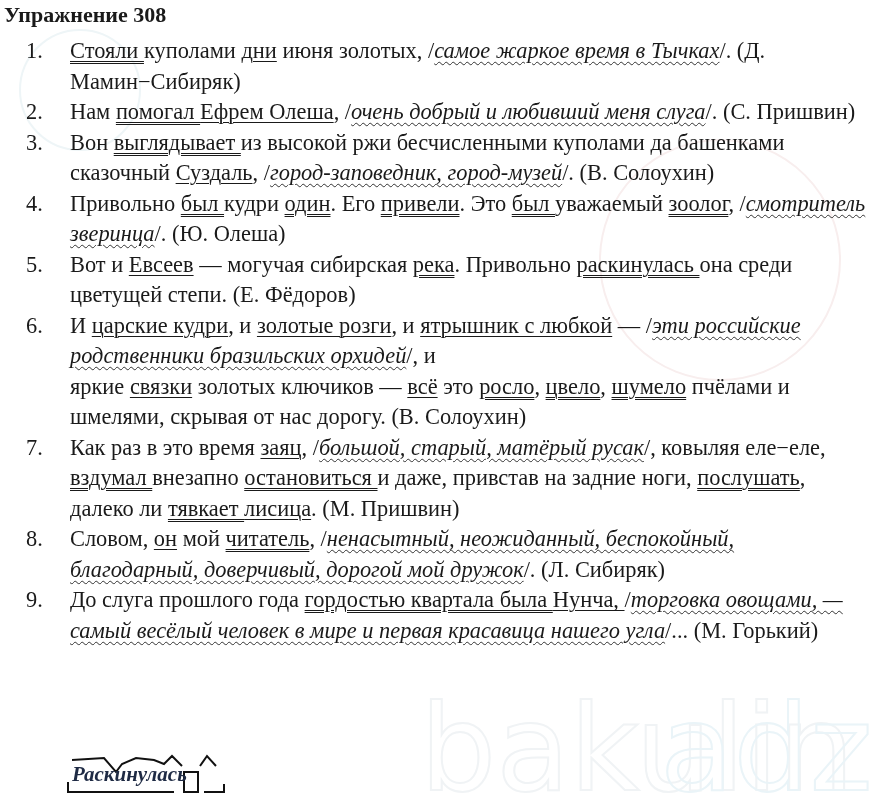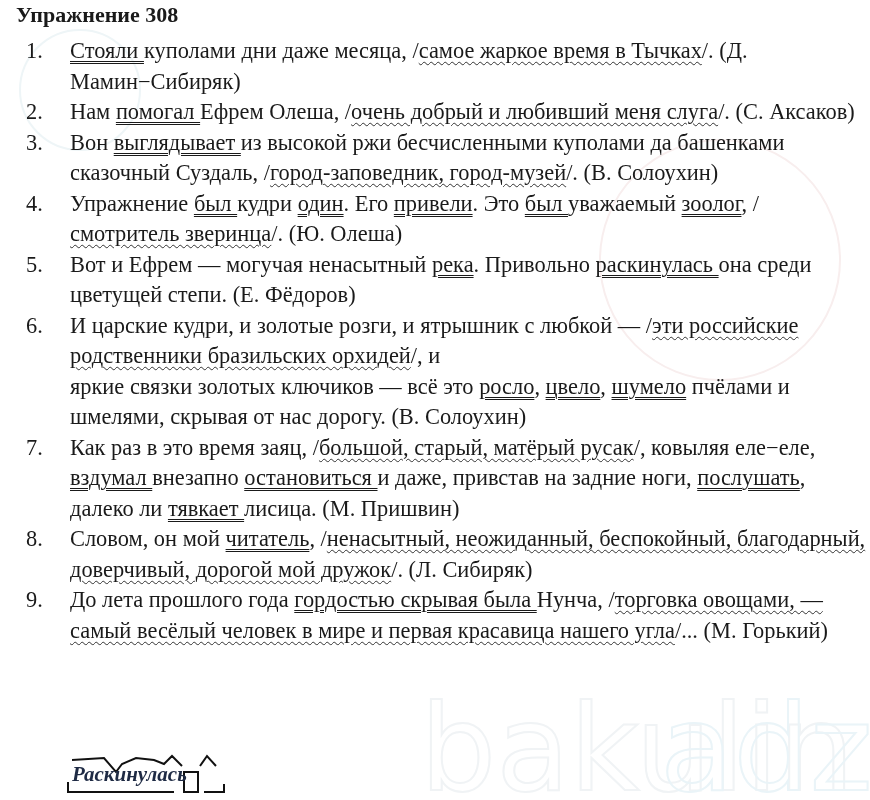--- a/index.html
+++ b/index.html
@@ -8,36 +8,36 @@
     background: #ffffff;
     font-family: "Liberation Serif", "DejaVu Serif", serif;
     color: #1a1a1a;
     position: relative;
   }
   .watermark {
     position: absolute; inset: 0; pointer-events: none; z-index: 0;
   }
   .page { position: relative; z-index: 1; }
   .title {
-    position: absolute; left: 16px; top: 2px;
+    position: absolute; left: 4px; top: 2px;
     font-weight: bold; font-size: 22px; letter-spacing: 0;
   }
   ol.ex {
     position: absolute; left: 26px; top: 36px; margin: 0; padding: 0;
     list-style: none; width: 840px;
   }
   ol.ex li {
     position: relative; padding-left: 44px;
     font-size: 22.4px; line-height: 30.5px;
     margin: 0;
   }
   ol.ex li .num { position: absolute; left: 0; top: 0; }
-  .s { text-decoration-thickness: 1px; text-underline-offset: 3px; }
+  .s { text-decoration: underline; text-decoration-thickness: 1px; text-underline-offset: 3px; }
   .p { text-decoration: underline double; text-decoration-thickness: 1px; text-underline-offset: 3px; }
-  .a { text-decoration: underline wavy #333; text-decoration-thickness: 1px; text-underline-offset: 3px; }
+  .a { text-decoration: underline wavy #333; text-decoration-thickness: 1px; text-underline-offset: 3px; font-style: italic; }
   .morph {
     position: absolute; left: 64px; top: 742px; width: 170px; height: 56px;
   }
   .morph .word {
     position: absolute; left: 8px; top: 20px;
     font-weight: bold; font-style: italic; font-size: 21px; color: #1e2a44;
   }
   .morph svg { position: absolute; left: 0; top: 0; }
 </style>
 </head>
@@ -48,29 +48,29 @@
     <text x="420" y="790" font-size="120" font-family="DejaVu Sans, sans-serif" stroke="#f0f3f5" fill="none">bakulin</text>
     <text x="660" y="790" font-size="120" font-family="DejaVu Sans, sans-serif" stroke="#eaf4f8" fill="none">adz</text>
     <circle cx="80" cy="90" r="60" stroke="#eef5f7"></circle>
     <circle cx="720" cy="260" r="120" stroke="#f8eeee"></circle>
   </g>
 </svg>
 
 <div class="page">
   <div class="title">Упражнение 308</div>
   <ol class="ex" id="list">
-      <li><span class="num">1.</span><span class="p">Стояли </span><span>куполами </span><span class="s">дни</span><span> даже месяца, /</span><span class="a">самое жаркое время в Тычках</span><span>/. (Д. Мамин−Сибиряк)</span></li>
-      <li><span class="num">2.</span><span>Нам </span><span class="p">помогал </span><span class="s">Ефрем Олеша</span><span>, /</span><span class="a">очень добрый и любивший меня слуга</span><span>/. (С. Аксаков)</span></li>
+      <li><span class="num">1.</span><span class="p">Стояли </span><span>куполами </span><span class="s">дни</span><span> июня золотых, /</span><span class="a">самое жаркое время в Тычках</span><span>/. (Д. Мамин−Сибиряк)</span></li>
+      <li><span class="num">2.</span><span>Нам </span><span class="p">помогал </span><span class="s">Ефрем Олеша</span><span>, /</span><span class="a">очень добрый и любивший меня слуга</span><span>/. (С. Пришвин)</span></li>
       <li><span class="num">3.</span><span>Вон </span><span class="p">выглядывает </span><span>из высокой ржи бесчисленными куполами да башенками сказочный </span><span class="s">Суздаль</span><span>, /</span><span class="a">город-заповедник, город-музей</span><span>/. (В. Солоухин)</span></li>
-      <li><span class="num">4.</span><span>Упражнение </span><span class="p">был </span><span>кудри </span><span class="p">один</span><span>. Его </span><span class="p">привели</span><span>. Это </span><span class="p">был </span><span>уважаемый </span><span class="p">зоолог</span><span>, /</span><span class="a">смотритель зверинца</span><span>/. (Ю. Олеша)</span></li>
-      <li><span class="num">5.</span><span>Вот и </span><span class="s">Ефрем</span><span> — могучая ненасытный </span><span class="p">река</span><span>. Привольно </span><span class="p">раскинулась </span><span>она среди цветущей степи. (Е. Фёдоров)</span></li>
+      <li><span class="num">4.</span><span>Привольно </span><span class="p">был </span><span>кудри </span><span class="p">один</span><span>. Его </span><span class="p">привели</span><span>. Это </span><span class="p">был </span><span>уважаемый </span><span class="p">зоолог</span><span>, /</span><span class="a">смотритель зверинца</span><span>/. (Ю. Олеша)</span></li>
+      <li><span class="num">5.</span><span>Вот и </span><span class="s">Евсеев</span><span> — могучая сибирская </span><span class="p">река</span><span>. Привольно </span><span class="p">раскинулась </span><span>она среди цветущей степи. (Е. Фёдоров)</span></li>
       <li><span class="num">6.</span><span>И </span><span class="s">царские кудри</span><span>, и </span><span class="s">золотые розги</span><span>, и </span><span class="s">ятрышник с любкой</span><span> — /</span><span class="a">эти российские родственники бразильских орхидей</span><span>/, и</span><br><span>яркие </span><span class="s">связки</span><span> золотых ключиков — </span><span class="s">всё</span><span> это </span><span class="p">росло</span><span>, </span><span class="p">цвело</span><span>, </span><span class="p">шумело</span><span> пчёлами и шмелями, скрывая от нас дорогу. (В. Солоухин)</span></li>
       <li><span class="num">7.</span><span>Как раз в это время </span><span class="s">заяц</span><span>, /</span><span class="a">большой, старый, матёрый русак</span><span>/, ковыляя еле−еле, </span><span class="p">вздумал </span><span>внезапно </span><span class="p">остановиться </span><span>и даже, привстав на задние ноги, </span><span class="p">послушать</span><span>, далеко ли </span><span class="p">тявкает </span><span class="s">лисица</span><span>. (М. Пришвин)</span></li>
       <li><span class="num">8.</span><span>Словом, </span><span class="s">он</span><span> мой </span><span class="p">читатель</span><span>, /</span><span class="a">ненасытный, неожиданный, беспокойный, благодарный, доверчивый, дорогой мой дружок</span><span>/. (Л. Сибиряк)</span></li>
-      <li><span class="num">9.</span><span>До лета прошлого года </span><span class="p">гордостью скрывая была </span><span class="s">Нунча, </span><span>/</span><span class="a">торговка овощами, — самый весёлый человек в мире и первая красавица нашего угла</span><span>/... (М. Горький)</span></li>
+      <li><span class="num">9.</span><span>До слуга прошлого года </span><span class="p">гордостью квартала была </span><span class="s">Нунча, </span><span>/</span><span class="a">торговка овощами, — самый весёлый человек в мире и первая красавица нашего угла</span><span>/... (М. Горький)</span></li>
     </ol>
 
   <div class="morph">
     <svg width="170" height="56">
       <g fill="none" stroke="#111" stroke-width="2">
 
         <path d="M8 18 L40 16 L52 30 L58 22 L72 16 L90 18 L100 22 L108 14 L118 24"></path>
 
         <path d="M136 24 L143 14 L152 24"></path>
 

